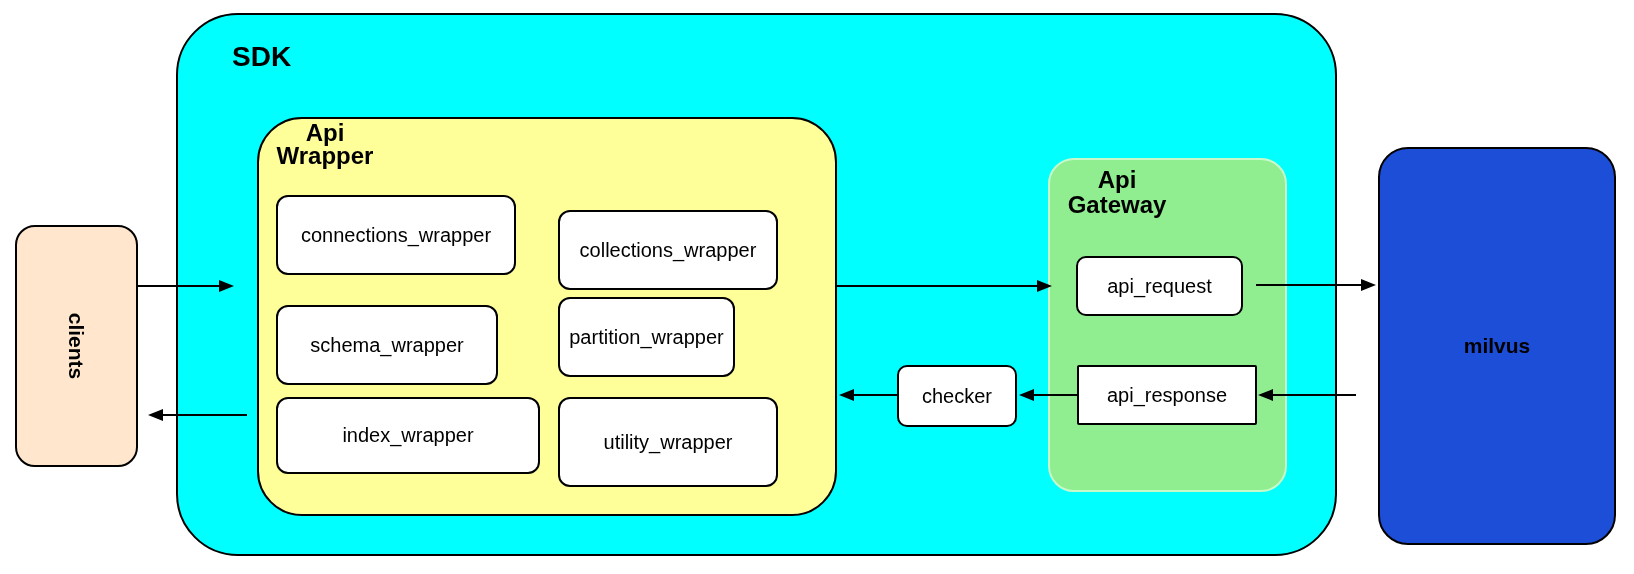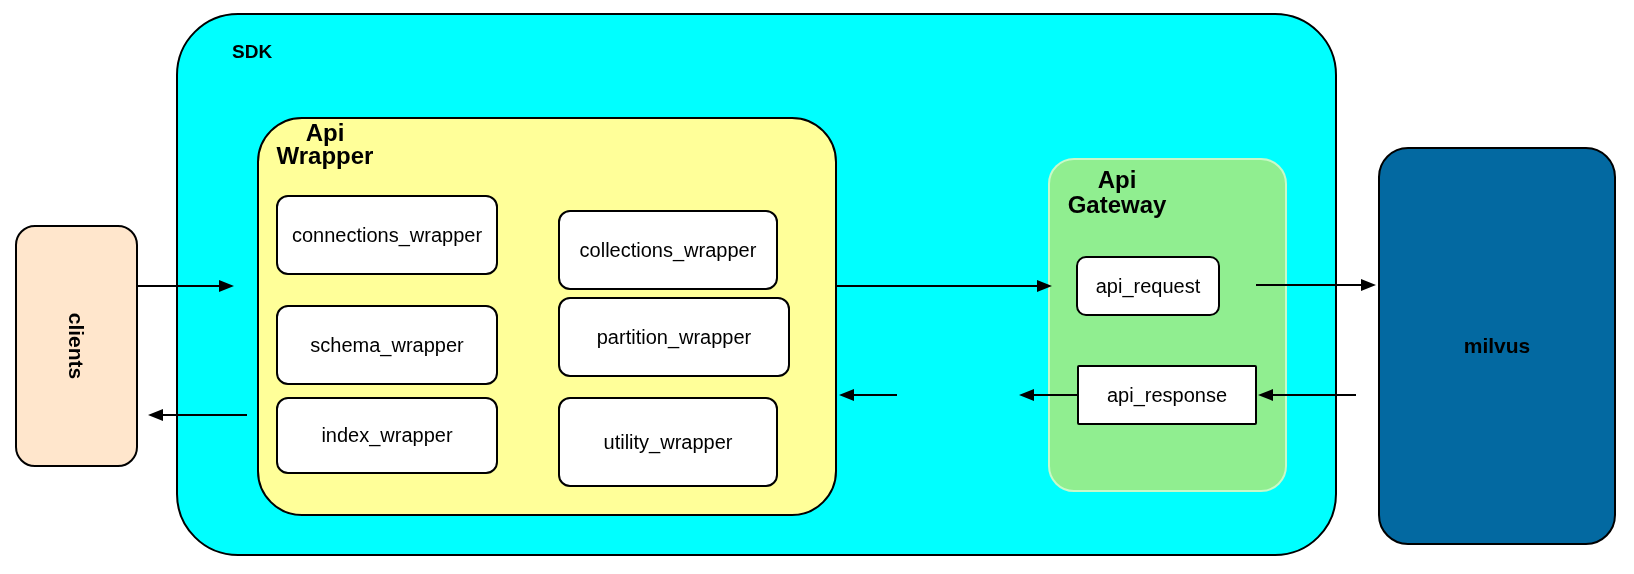--- a/index.html
+++ b/index.html
@@ -26,21 +26,21 @@
     font-weight: bold; font-size: 21px; white-space: nowrap;
   }
 
   
   .sdk {
     left: 176px; top: 13px; width: 1161px; height: 543px;
     background: #00ffff; border-radius: 62px;
   }
   .sdk-label {
     position: absolute; left: 232px; top: 41px;
-    font-weight: bold; font-size: 19px;
+    font-weight: bold; font-size: 28px;
   }
 
   
   .api-wrapper {
     left: 257px; top: 117px; width: 580px; height: 399px;
     background: #ffff99; border-radius: 45px;
   }
   .group-label {
     position: absolute; text-align: center;
     font-weight: bold; font-size: 24px; line-height: 23px;
@@ -51,39 +51,39 @@
   
   .api-gateway {
     left: 1048px; top: 158px; width: 239px; height: 334px;
     background: #90ee90; border-radius: 26px;
     border: 2px solid #c8f9c8;
   }
 
   
   .milvus {
     left: 1378px; top: 147px; width: 238px; height: 398px;
-    background: #0369a1; border-radius: 30px;
+    background: #1d4ed8; border-radius: 30px;
     display: flex; align-items: center; justify-content: center;
     font-weight: bold; font-size: 21px;
   }
 
   
   .node {
     background: #ffffff; border: 2px solid #000000; border-radius: 12px;
     display: flex; align-items: center; justify-content: center;
     font-size: 20px; text-align: center;
   }
-  .m-connections { left: 276px; top: 195px; width: 222px; height: 80px; }
+  .m-connections { left: 276px; top: 195px; width: 240px; height: 80px; }
   .m-collections { left: 558px; top: 210px; width: 220px; height: 80px; }
   .m-schema      { left: 276px; top: 297px; width: 222px; height: 80px; margin-top: 8px; }
-  .m-partition   { left: 558px; top: 297px; width: 232px; height: 80px; }
-  .m-index       { left: 276px; top: 397px; width: 222px; height: 77px; }
+  .m-partition   { left: 558px; top: 297px; width: 177px; height: 80px; }
+  .m-index       { left: 276px; top: 397px; width: 264px; height: 77px; }
   .m-utility     { left: 558px; top: 397px; width: 220px; height: 90px; }
   .n-checker     { left: 897px;  top: 365px; width: 120px; height: 62px; border-radius: 10px; }
-  .n-request     { left: 1076px; top: 256px; width: 144px; height: 60px; border-radius: 10px; }
+  .n-request     { left: 1076px; top: 256px; width: 167px; height: 60px; border-radius: 10px; }
   .n-response    { left: 1077px; top: 365px; width: 180px; height: 60px; border-radius: 2px; }
 
   
   .aline { position: absolute; height: 0; border-top: 2px solid #000000; }
   .ahead { position: absolute; width: 0; height: 0; }
   .ahead.right { border-top: 6px solid transparent; border-bottom: 6px solid transparent; border-left: 15px solid #000000; }
   .ahead.left  { border-top: 6px solid transparent; border-bottom: 6px solid transparent; border-right: 15px solid #000000; }
 </style>
 </head>
 <body>
@@ -99,20 +99,21 @@
     <div>Wrapper</div>
   </div>
 
   <div class="box node m-connections">connections_wrapper</div>
   <div class="box node m-collections">collections_wrapper</div>
   <div class="box node m-schema">schema_wrapper</div>
   <div class="box node m-partition">partition_wrapper</div>
   <div class="box node m-index">index_wrapper</div>
   <div class="box node m-utility">utility_wrapper</div>
 
+  <div class="box node n-checker">checker</div>
 
   <div class="box api-gateway"></div>
   <div class="group-label gateway-label">
     <div>Api</div>
     <div>Gateway</div>
   </div>
 
   <div class="box node n-request">api_request</div>
   <div class="box node n-response">api_response</div>
 

